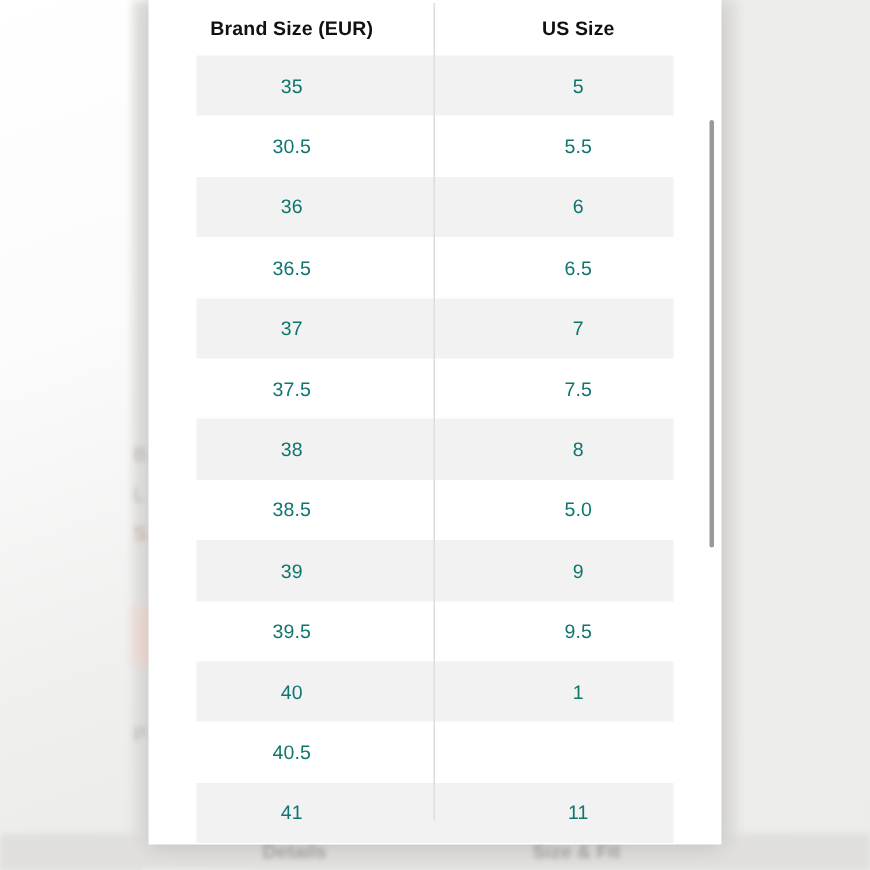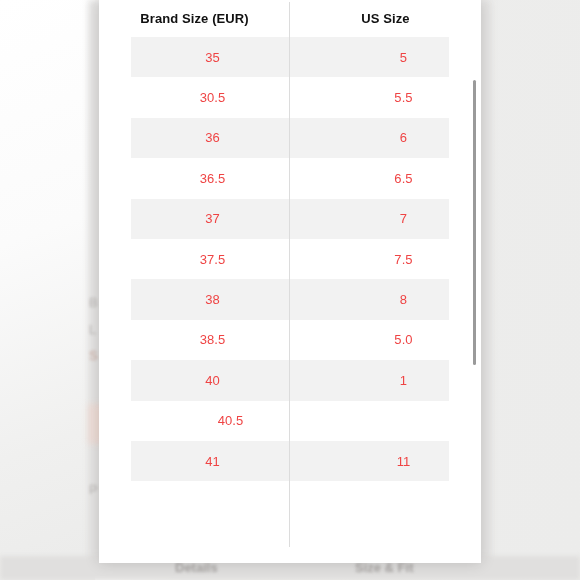--- a/index.html
+++ b/index.html
@@ -127,26 +127,25 @@
     content: "";
     position: absolute;
     left: 32px;
     right: 32px;
     top: 0;
     bottom: 0;
     background: #f2f2f2;
   }
   .td {
     font-size: 13px;
-    color: #ef4444;
+    color: #0f766e;
     text-align: center;
     position: relative;
     z-index: 2;
     letter-spacing: .1px;
-    padding-left: 36px;
   }
 
   .divider {
     position: absolute;
     left: 190px;
     top: 2px;
     width: 1px;
     height: 545px;
     background: #dcdcdc;
     z-index: 3;
@@ -228,20 +227,28 @@
       </div>
       <div class="row striped">
         <div class="td col-a">38</div>
         <div class="td col-b">8</div>
       </div>
       <div class="row">
         <div class="td col-a">38.5</div>
         <div class="td col-b">5.0</div>
       </div>
       <div class="row striped">
+        <div class="td col-a">39</div>
+        <div class="td col-b">9</div>
+      </div>
+      <div class="row">
+        <div class="td col-a">39.5</div>
+        <div class="td col-b">9.5</div>
+      </div>
+      <div class="row striped">
         <div class="td col-a">40</div>
         <div class="td col-b">1</div>
       </div>
       <div class="row">
         <div class="td col-a">40.5</div>
       </div>
       <div class="row striped">
         <div class="td col-a">41</div>
         <div class="td col-b">11</div>
       </div>

